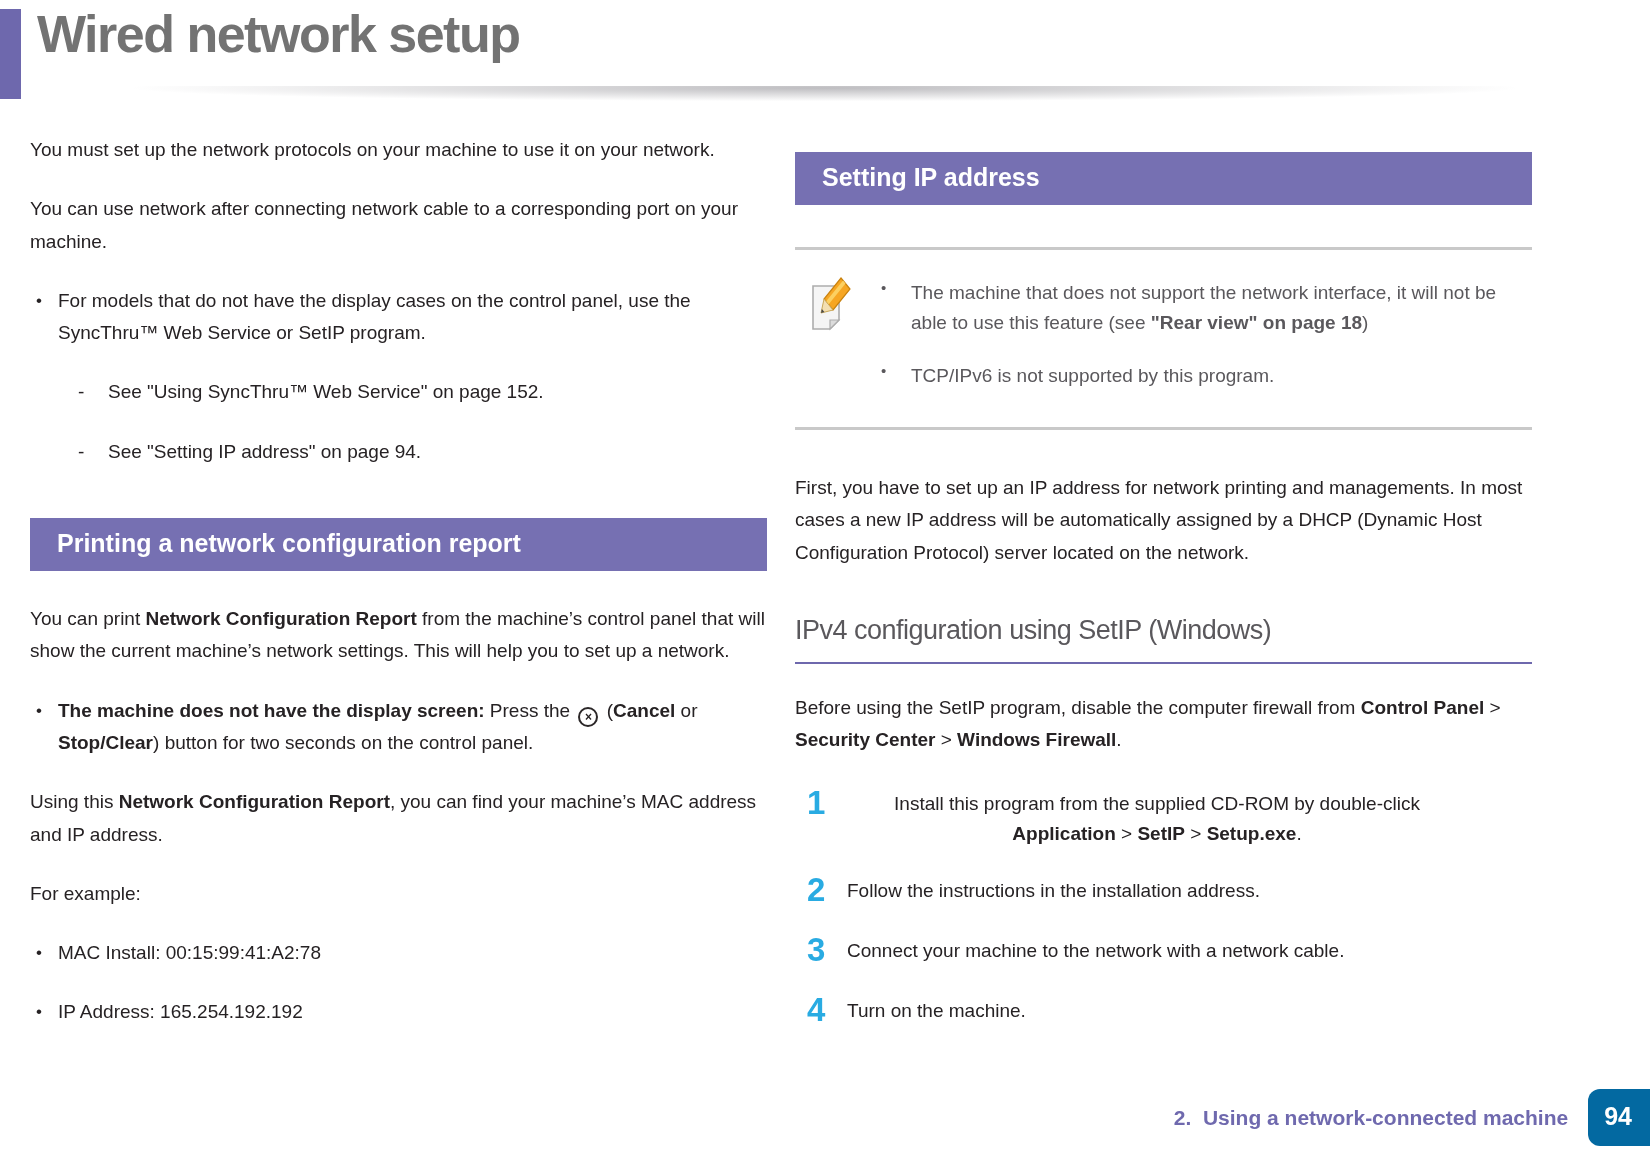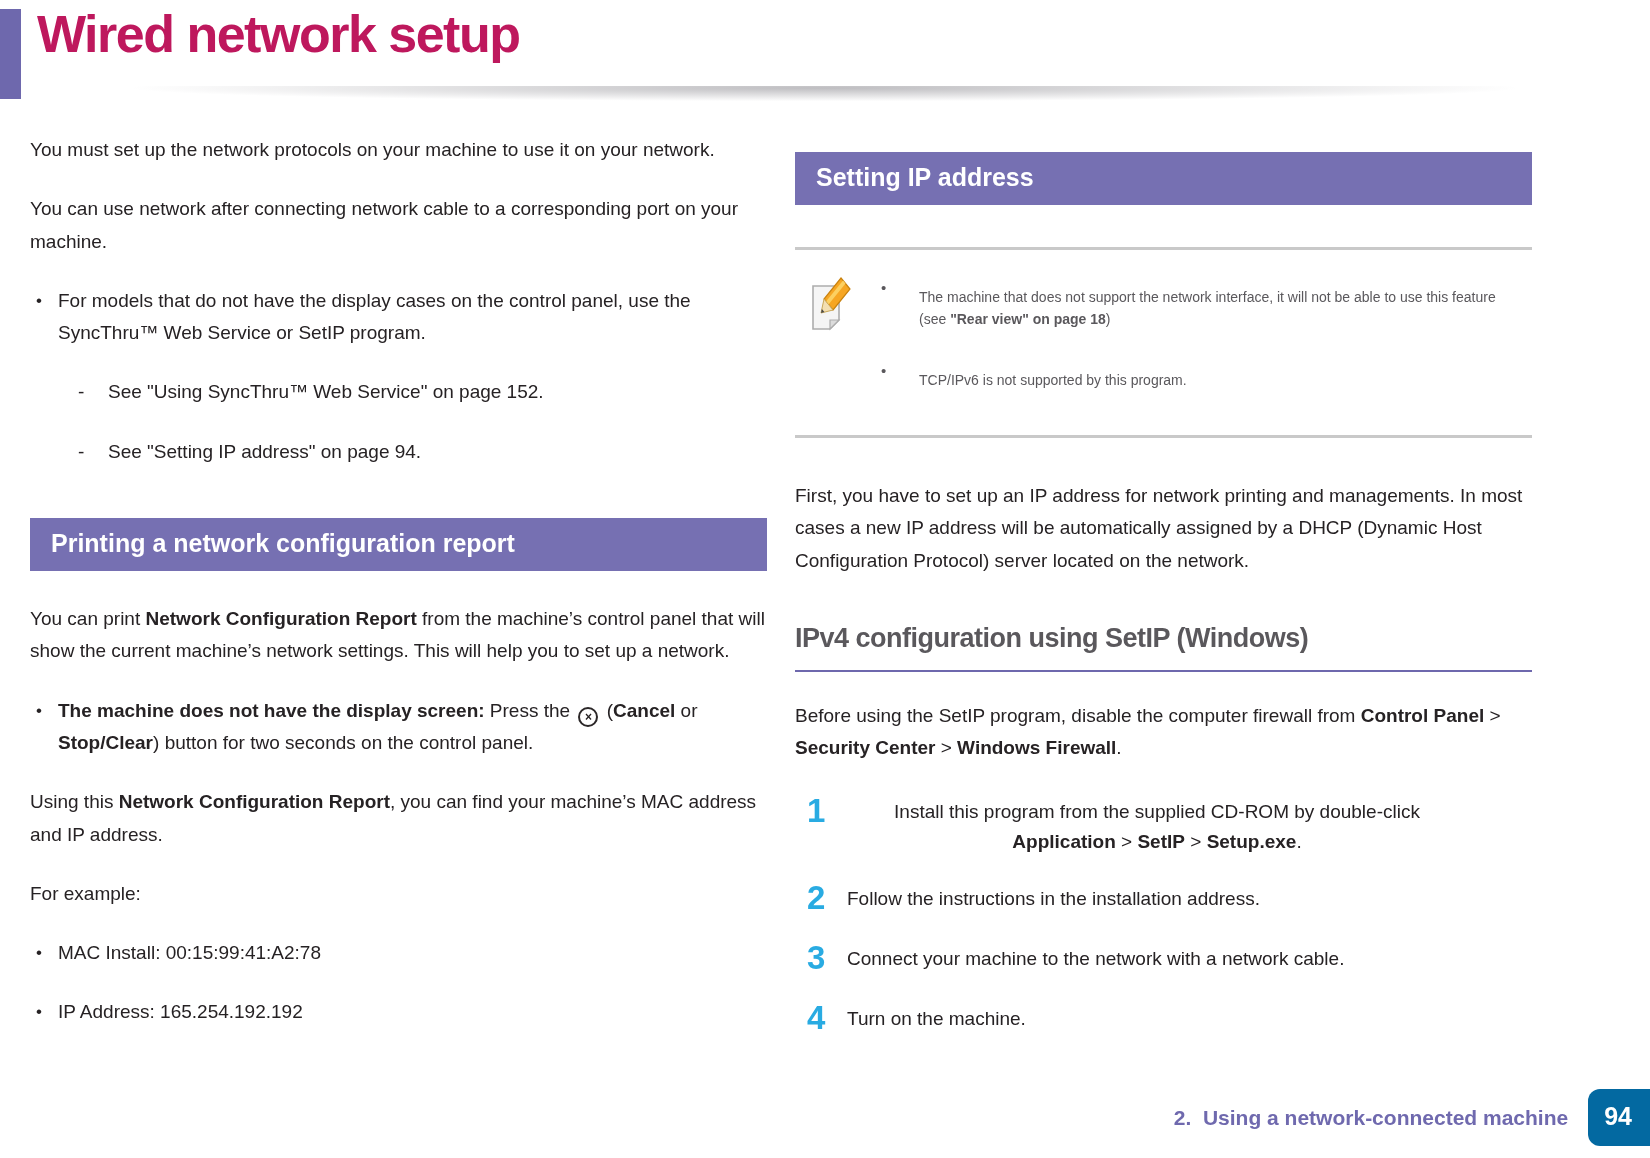--- a/index.html
+++ b/index.html
@@ -8,21 +8,21 @@
     width:1650px; height:1158px; position:relative; overflow:hidden;
     background:#ffffff; color:#262224;
     font-family:"Liberation Sans", sans-serif;
   }
 
   
   .header { position:relative; height:118px; }
   .title-accent { position:absolute; left:0; top:9px; width:21px; height:90px; background:#6e68ad; }
   .page-title {
     margin:0; position:absolute; left:37px; top:4px;
-    font-size:52px; font-weight:bold; letter-spacing:-1.5px; color:#be185d;
+    font-size:52px; font-weight:bold; letter-spacing:-1.5px; color:#737373;
   }
   .header-shade {
     position:absolute; left:0; top:86px; width:100%; height:32px;
     background: radial-gradient(ellipse 54% 17px at 50% 2px, rgba(100,98,106,0.42), rgba(255,255,255,0) 78%);
   }
 
   
   .content { display:flex; gap:28px; padding:16px 28px 0 30px; }
   .col { width:737px; flex:none; }
 
@@ -32,40 +32,40 @@
   .bullet-row { display:flex; margin:0 0 27px 0; }
   .bullet-row .marker { flex:none; width:28px; padding-left:6px; font-size:17px; line-height:1.9; }
   .bullet-row .body { margin:0; flex:1; }
 
   .dash-row { display:flex; margin:0 0 27px 0; padding-left:48px; }
   .dash-row .marker { flex:none; width:30px; font-size:19px; line-height:1.7; }
   .dash-row .body { margin:0; flex:1; }
 
   .section-bar {
     background:#7670b2; color:#ffffff; font-weight:bold; font-size:25px;
-    padding:11px 14px 13px 21px; margin:50px 0 32px 0;
+    padding:11px 14px 13px 27px; margin:50px 0 32px 0;
   }
   .section-bar.first { margin-top:18px; }
 
   
   .note {
     display:flex; gap:14px; margin:42px 0 0 0; color:#5a585c;
     border-top:3px solid #c9c9c9; border-bottom:3px solid #c9c9c9;
     padding:24px 8px 18px 12px;
   }
   .note-icon { flex:none; width:56px; padding-top:2px; }
   .note-body { flex:1; }
   .note-row { display:flex; margin-bottom:14px; }
   .note-row .marker { flex:none; width:30px; padding-left:4px; font-size:15px; line-height:1.8; }
-  .note-row .body { margin:12px; font-size:14px; line-height:1.6; color:#5a585c; }
+  .note-row .body { margin:4px; font-size:19px; line-height:1.6; color:#5a585c; }
 
   .after-note { margin-top:42px; }
 
   .subheading {
-    font-size:27px; font-weight:bold; color:#5a585c; letter-spacing:-0.5px;
+    font-size:27px; font-weight:normal; color:#5a585c; letter-spacing:-0.5px;
     padding-bottom:16px; border-bottom:2px solid #6e68ad; margin:46px 0 28px 0;
   }
 
   
   .step { display:flex; margin-bottom:22px; }
   .step-num { flex:none; width:52px; padding-left:12px; color:#29abe2; font-size:33px; font-weight:bold; line-height:1.15; }
   .step-text { font-size:19px; line-height:1.6; padding-top:5px; max-width:620px;text-align:center; }
 
   
   .inline-icon {

